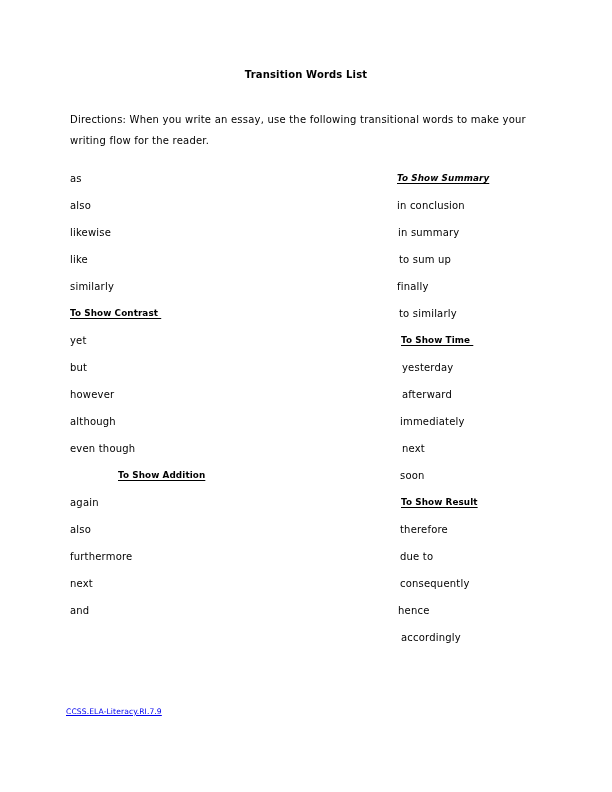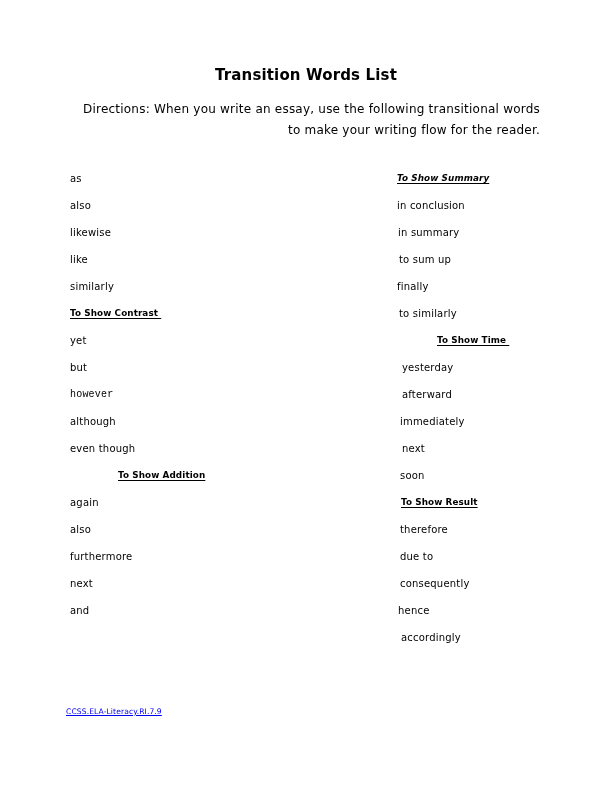--- a/index.html
+++ b/index.html
@@ -23,34 +23,34 @@
     width: 612px;
     height: 792px;
     background: #ffffff;
   }
   .doc-title {
     position: absolute;
     left: 70px;
     top: 68px;
     width: 472px;
     text-align: center;
-    font-size: 15px;
+    font-size: 10px;
     font-weight: bold;
     letter-spacing: 0.15px;
     line-height: 14px;
   }
   .directions {
     position: absolute;
     left: 70px;
-    top: 99px;
+    top: 109px;
     width: 470px;
-    font-size: 12px;
+    font-size: 10px;
     line-height: 21px;
     letter-spacing: 0.22px;
-    text-align: right;
+    text-align: left;
   }
   .columns {
     position: absolute;
     left: 0;
     top: 165px;
     width: 612px;
   }
   .column {
     position: absolute;
     top: 0;
@@ -107,21 +107,21 @@
           <div class="word" style="padding-left: 0px;">as</div>
           <div class="word" style="padding-left: 0px;">also</div>
           <div class="word" style="padding-left: 0px;">likewise</div>
           <div class="word" style="padding-left: 0px;">like</div>
           <div class="word" style="padding-left: 0px;">similarly</div>
         </div>
         <div class="section">
           <div class="section-heading" style="padding-left: 0px;"><span class="u">To Show Contrast </span></div>
           <div class="word" style="padding-left: 0px;">yet</div>
           <div class="word" style="padding-left: 0px;">but</div>
-          <div class="word" style="padding-left: 0px; font-family: Liberation Mono, monospace;">however</div>
+          <div class="word" style="padding-left: 0px;">however</div>
           <div class="word" style="padding-left: 0px;">although</div>
           <div class="word" style="padding-left: 0px;">even though</div>
         </div>
         <div class="section">
           <div class="section-heading" style="padding-left: 0px; margin-left: 48px;"><span class="u">To Show Addition</span></div>
           <div class="word" style="padding-left: 0px;">again</div>
           <div class="word" style="padding-left: 0px;">also</div>
           <div class="word" style="padding-left: 0px;">furthermore</div>
           <div class="word" style="padding-left: 0px;">next</div>
           <div class="word" style="padding-left: 0px;">and</div>
@@ -130,21 +130,21 @@
     <div class="column col-right" id="right-column">
         <div class="section">
           <div class="section-heading" style="padding-left: 0px; font-style: italic;"><span class="u">To Show Summary</span></div>
           <div class="word" style="padding-left: 0px;">in conclusion</div>
           <div class="word" style="padding-left: 1px;">in summary</div>
           <div class="word" style="padding-left: 2px;">to sum up</div>
           <div class="word" style="padding-left: 0px;">finally</div>
           <div class="word" style="padding-left: 2px;">to similarly</div>
         </div>
         <div class="section">
-          <div class="section-heading" style="padding-left: 4px; margin-left: 36px;"><span class="u">To Show Time </span></div>
+          <div class="section-heading" style="padding-left: 4px;"><span class="u">To Show Time </span></div>
           <div class="word" style="padding-left: 5px;">yesterday</div>
           <div class="word" style="padding-left: 5px;">afterward</div>
           <div class="word" style="padding-left: 3px;">immediately</div>
           <div class="word" style="padding-left: 5px;">next</div>
           <div class="word" style="padding-left: 3px;">soon</div>
         </div>
         <div class="section">
           <div class="section-heading" style="padding-left: 4px;"><span class="u">To Show Result</span></div>
           <div class="word" style="padding-left: 3px;">therefore</div>
           <div class="word" style="padding-left: 3px;">due to</div>

